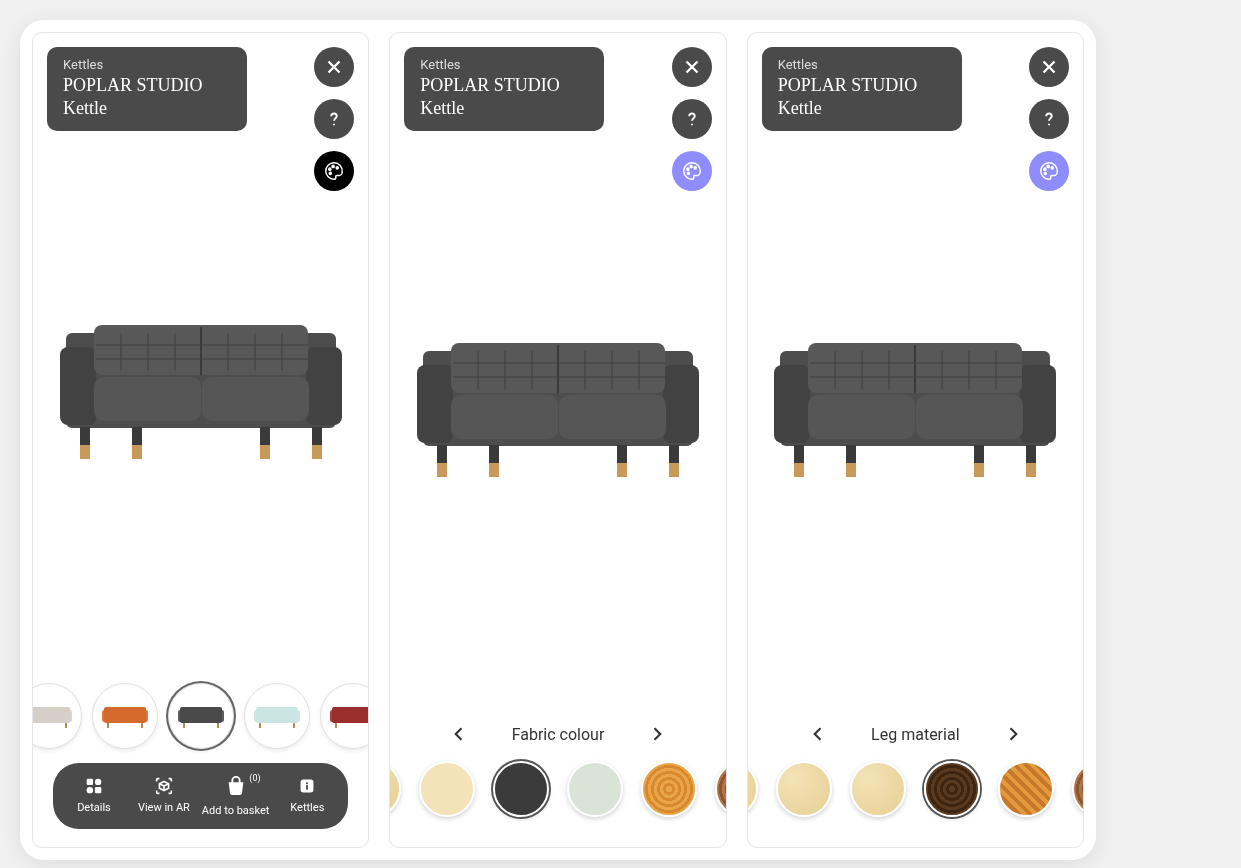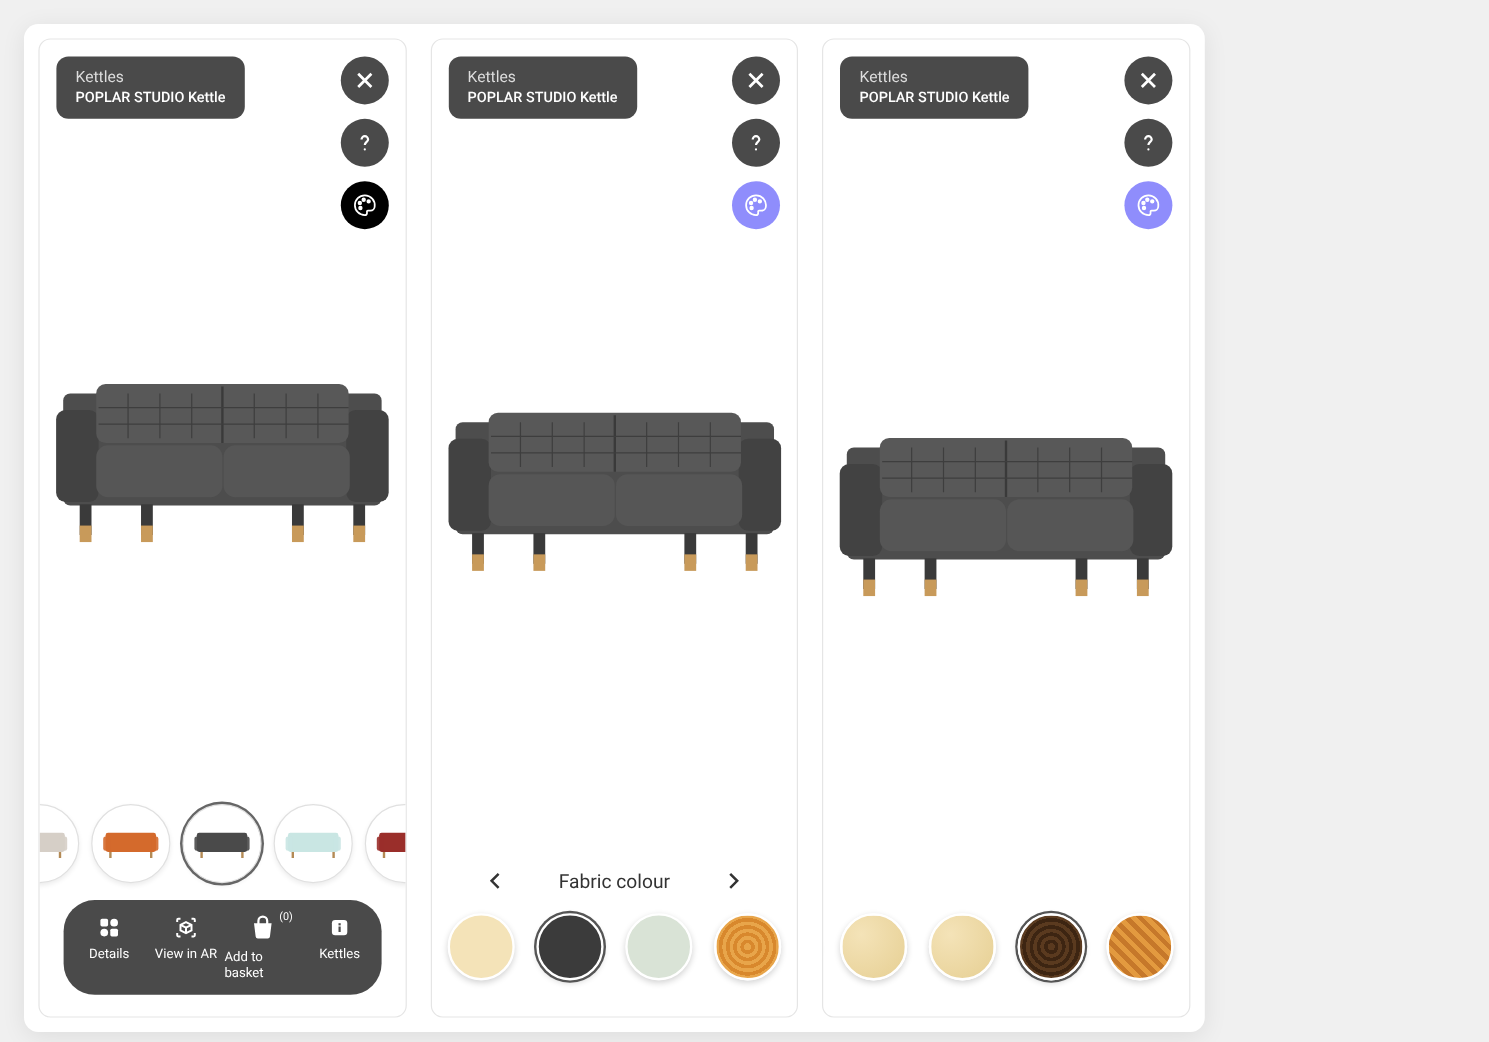--- a/index.html
+++ b/index.html
@@ -5,23 +5,23 @@
   * { box-sizing: border-box; margin: 0; padding: 0; }
   body {
     background: #f0f0f0;
     font-family: -apple-system, BlinkMacSystemFont, "Segoe UI", Roboto, Helvetica, Arial, sans-serif;
     padding: 20px;
   }
   .screens {
     display: flex;
     gap: 20px;
     background: #fff;
-    border-radius: 12px;
+    border-radius: 24px;
     padding: 12px;
-    width: 984px;
+    width: 1076px;
     height: 840px;
     box-shadow: 0 4px 20px rgba(0,0,0,0.08);
   }
   .screen {
     flex: 1;
     background: #fff;
     border: 1px solid #e5e5e5;
     border-radius: 10px;
     position: relative;
     display: flex;
@@ -37,22 +37,23 @@
     border-radius: 10px;
     padding: 10px 16px;
     line-height: 1.3;
     max-width: 200px;
   }
   .product-tag .category {
     font-size: 13px;
     color: #ddd;
   }
   .product-tag .title {
-    font-size: 12px;
+    font-size: 18px;
     font-weight: 500;
+    font-family: Liberation Serif, serif;
   }
   .side-icons {
     position: absolute;
     top: 14px;
     right: 14px;
     display: flex;
     flex-direction: column;
     gap: 12px;
   }
   .circ-btn {
@@ -452,20 +453,33 @@
             <line x1="102" y1="48" x2="102" y2="86"></line>
             <line x1="129" y1="48" x2="129" y2="86"></line>
           <line x1="182" y1="48" x2="182" y2="86"></line>
             <line x1="209" y1="48" x2="209" y2="86"></line>
             <line x1="236" y1="48" x2="236" y2="86"></line>
           <line x1="50" y1="60" x2="262" y2="60"></line>
             <line x1="50" y1="74" x2="262" y2="74"></line>
         </g>
       </svg>
     </div>
+    <div class="variant-nav">
+      <div class="chev">
+        <svg viewBox="0 0 24 24" width="20" height="20" fill="none" stroke="#333" stroke-width="2.5">
+            <path d="M15 5l-7 7 7 7"></path>
+          </svg>
+      </div>
+      <span>Leg material</span>
+      <div class="chev">
+        <svg viewBox="0 0 24 24" width="20" height="20" fill="none" stroke="#333" stroke-width="2.5">
+            <path d="M9 5l7 7-7 7"></path>
+          </svg>
+      </div>
+    </div>
     <div class="swatch-strip" id="swatches-3">
         <div class="swatch wood1 partial-left"></div>
         <div class="swatch wood1"></div>
         <div class="swatch wood1"></div>
         <div class="swatch wood3 selected"></div>
         <div class="swatch wood4"></div>
         <div class="swatch wood5 partial-right"></div>
       </div>
   </div>
 

